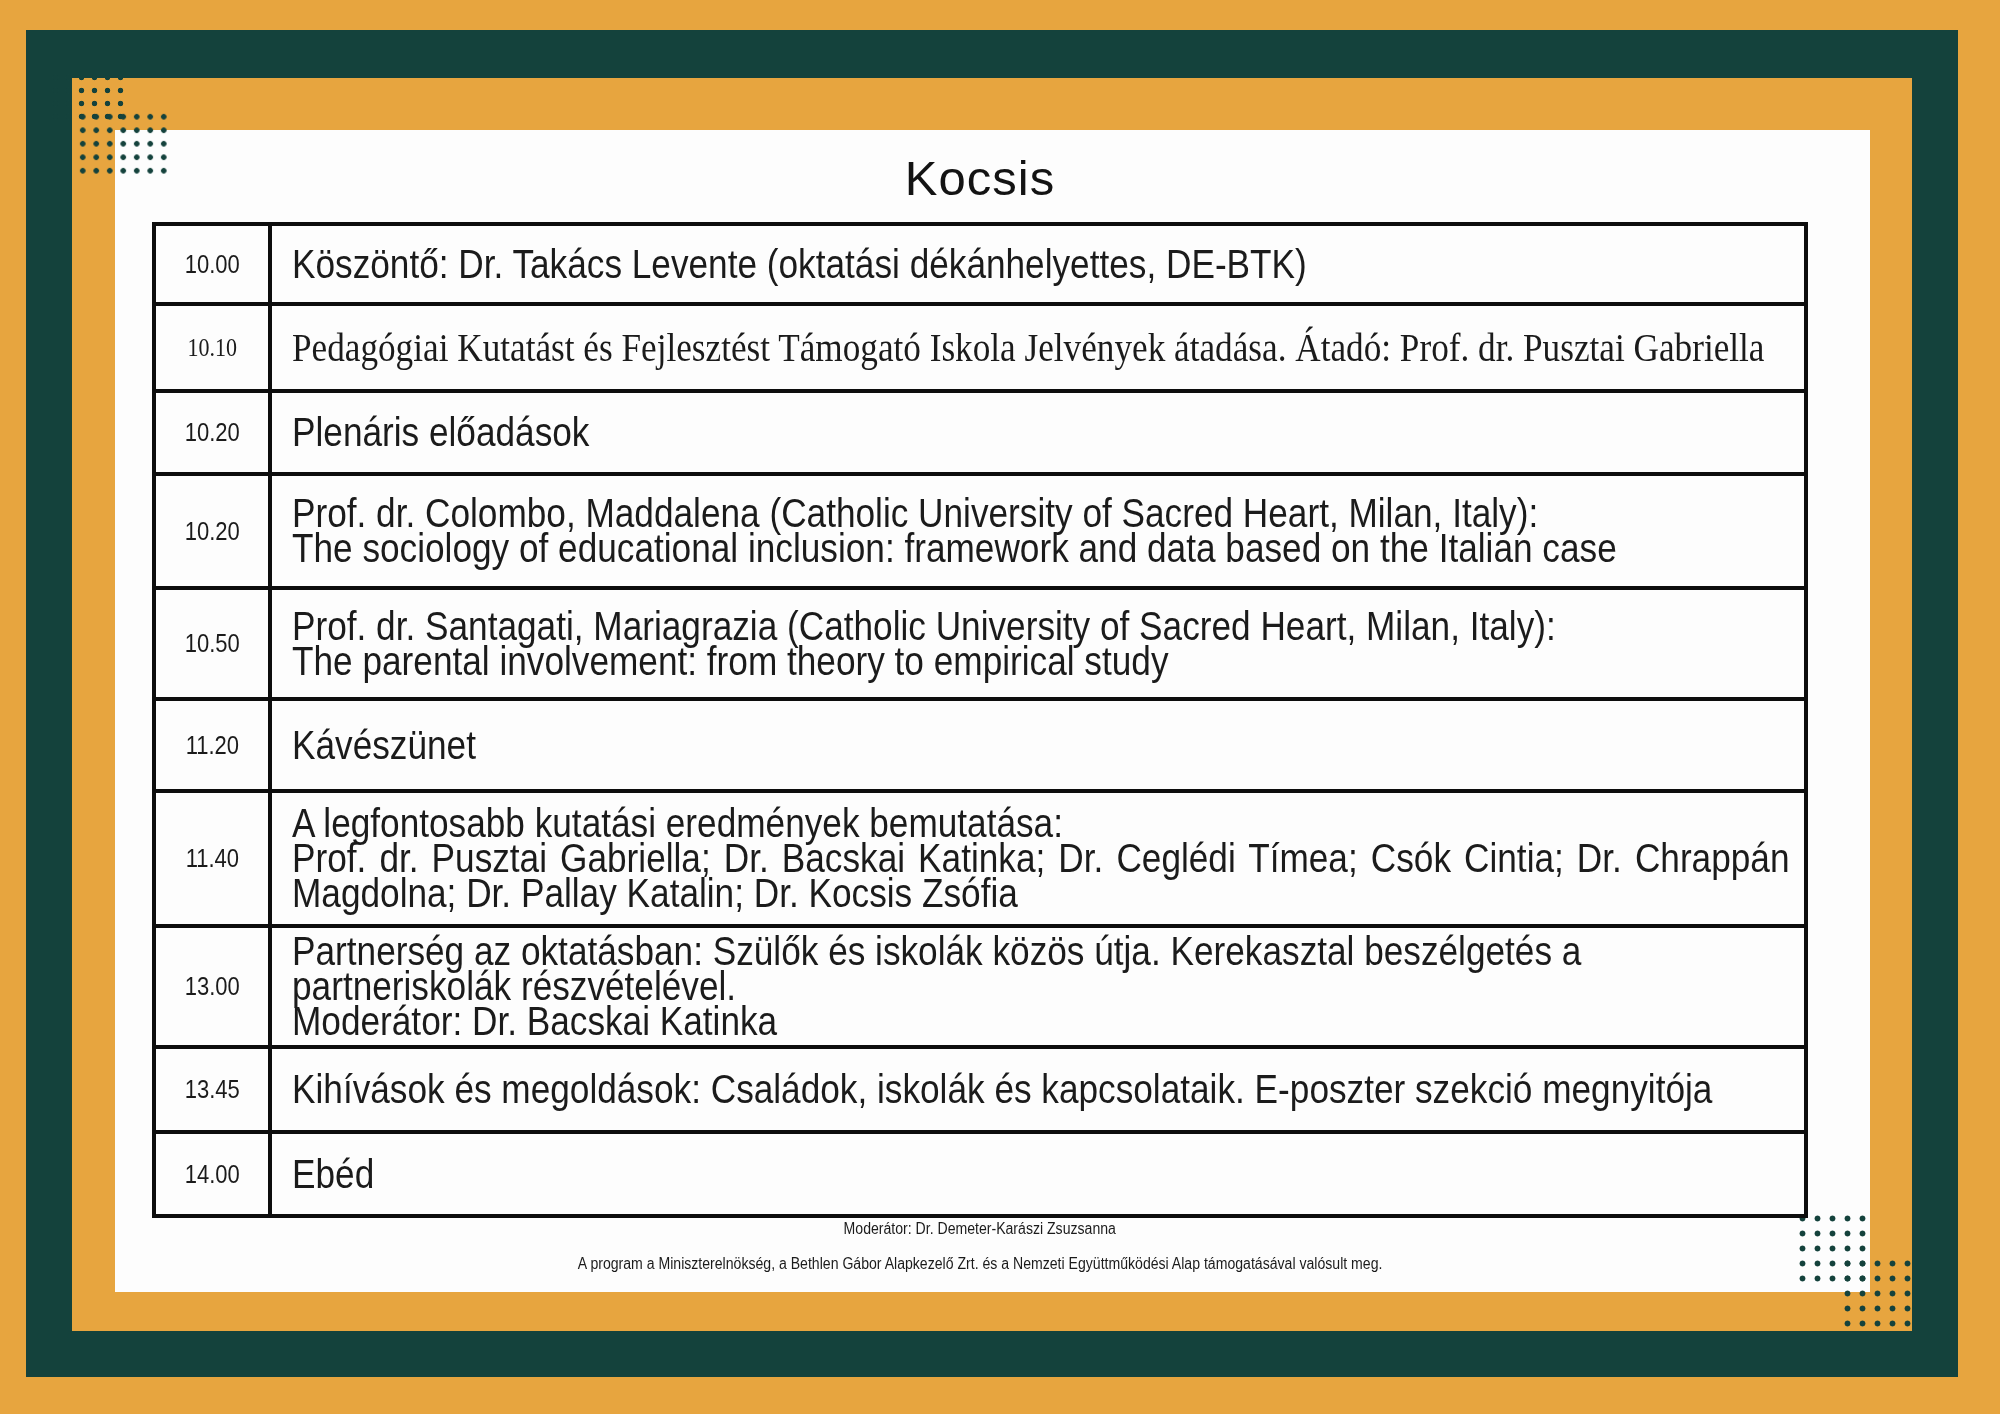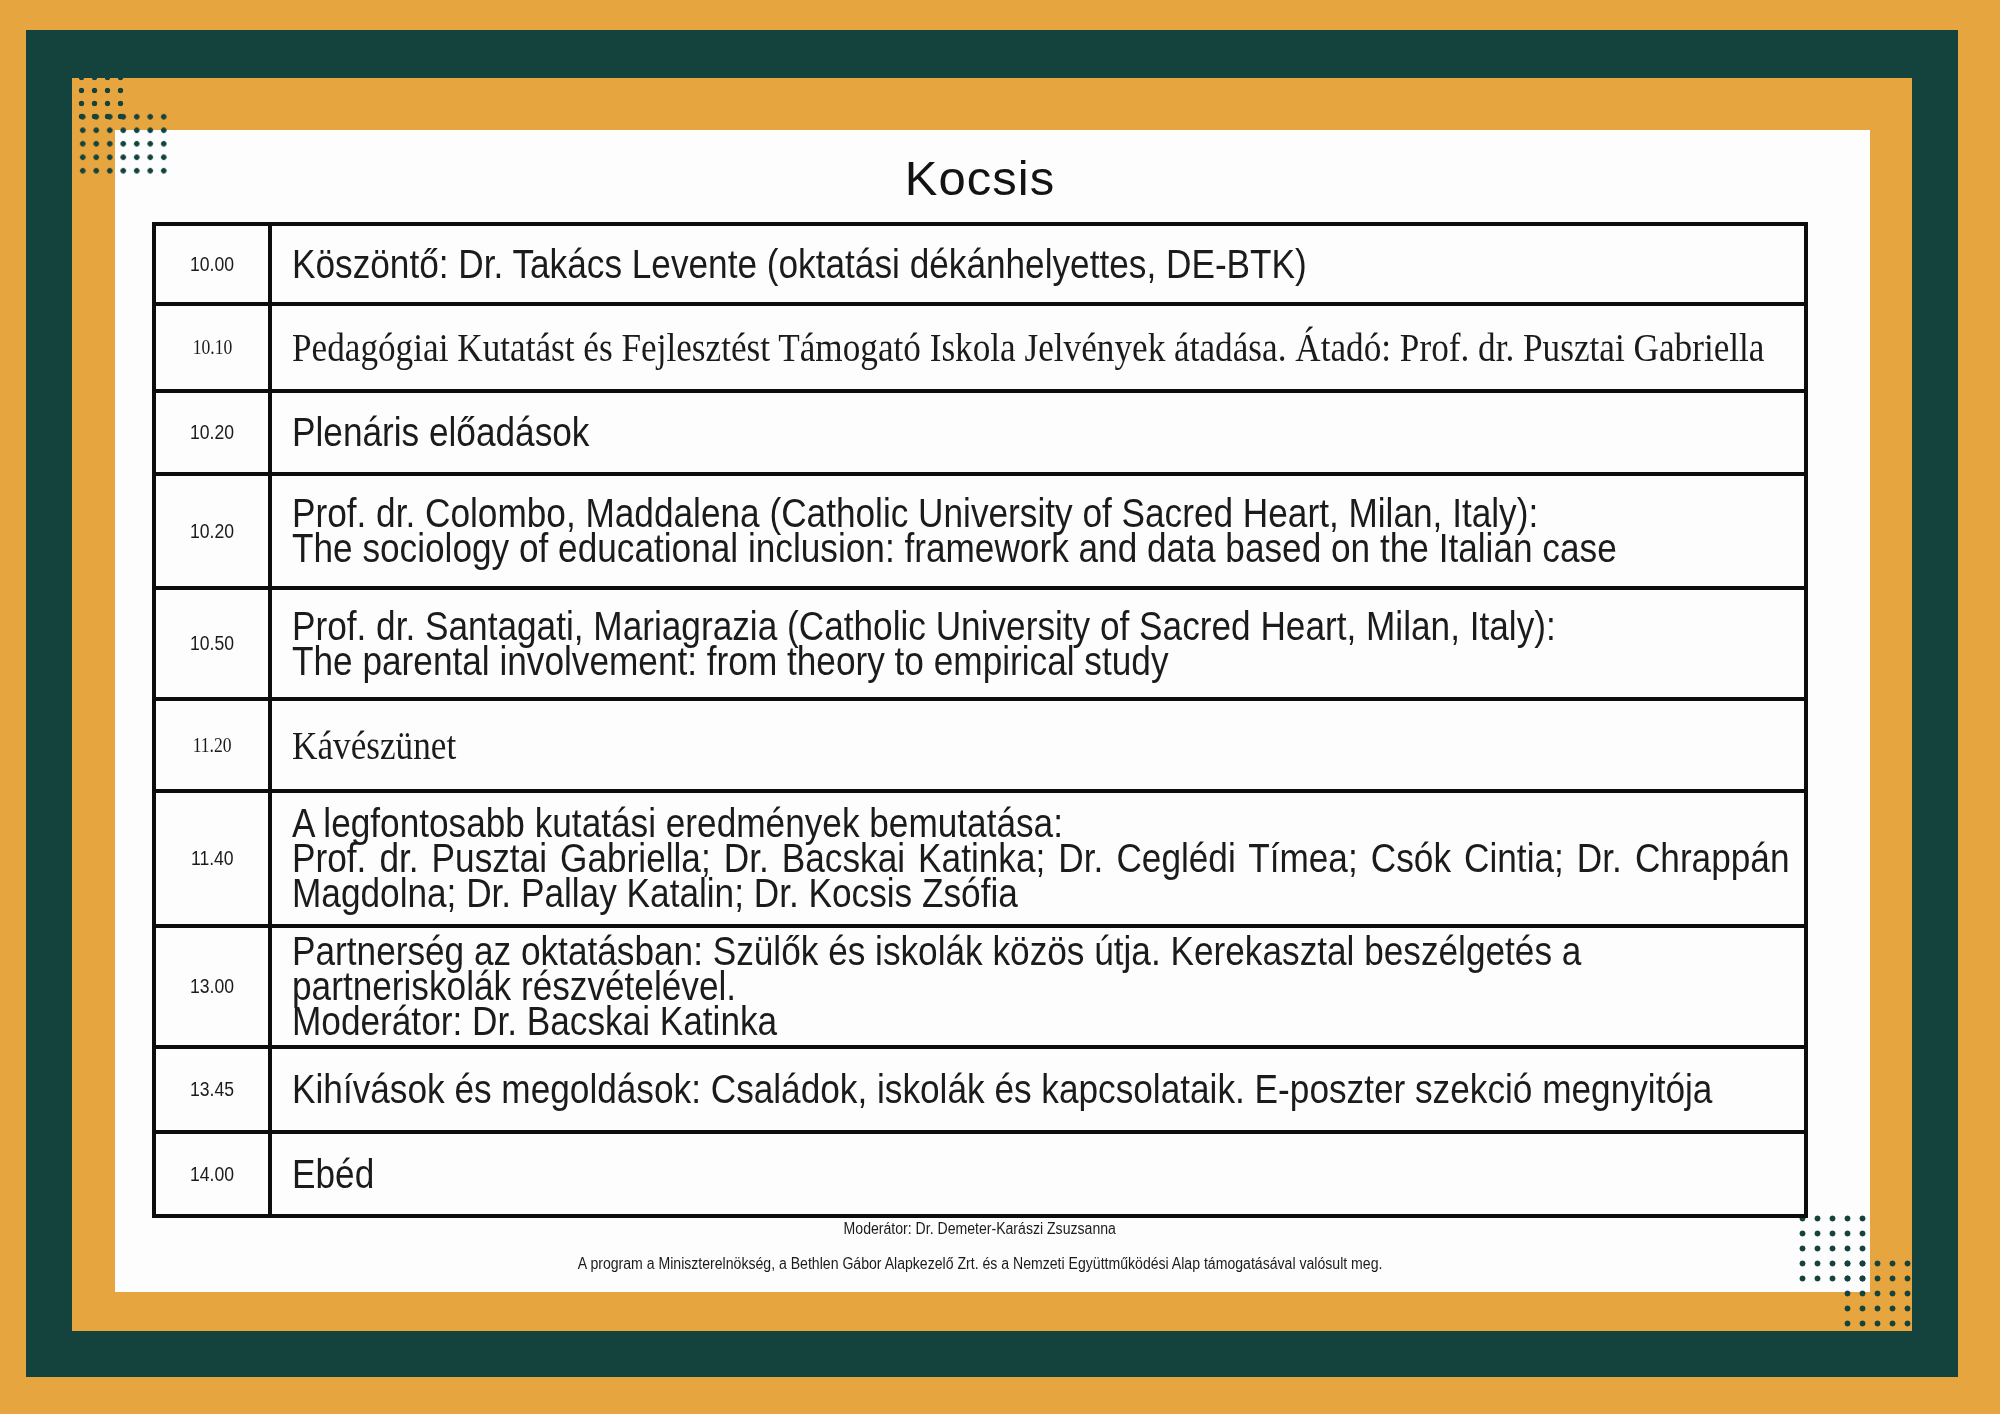--- a/index.html
+++ b/index.html
@@ -37,31 +37,31 @@
     position:absolute;left:152px;top:222px;width:1656px;
     border-collapse:collapse;table-layout:fixed;
   }
   .schedule td{
     border:4px solid #0d0d0d;
     vertical-align:middle;
     font-size:40px;line-height:35px;color:#1b1b1b;
     overflow:hidden;
   }
   .schedule col.col-time{width:116px;}
-  td.time{text-align:center;font-size:20px;}
+  td.time{text-align:center;font-size:25px;}
   td.desc{padding:6px 14px 6px 20px;}
   
   .cnd-l{width:113.6%;transform:scaleX(0.88);transform-origin:left center;}
   .cnd-c{display:inline-block;transform:scaleX(0.88);transform-origin:center center;white-space:nowrap;}
   .pre{white-space:pre-line;}
   .just{text-align:justify;}
 
   
   tr.h1{height:80px;}  tr.h2{height:87px;font-family:Liberation Serif, serif;}  tr.h3{height:83px;}
-  tr.h4{height:114px;} tr.h5{height:111px;} tr.h6{height:92px;font-family:Liberation Serif, serif;}
+  tr.h4{height:114px;} tr.h5{height:111px;} tr.h6{height:92px;}
   tr.h7{height:135px;} tr.h8{height:109px;} tr.h9{height:85px;}
   tr.h10{height:84px;}
 
   .footer{
     position:absolute;left:152px;top:1211px;width:1656px;
     text-align:center;font-size:16px;line-height:35px;color:#1b1b1b;
   }
 </style>
 </head>
 <body>

